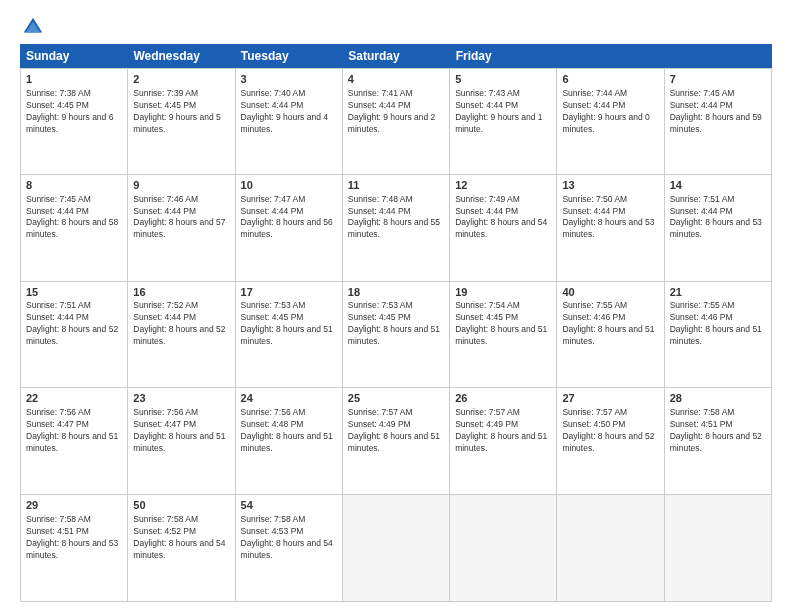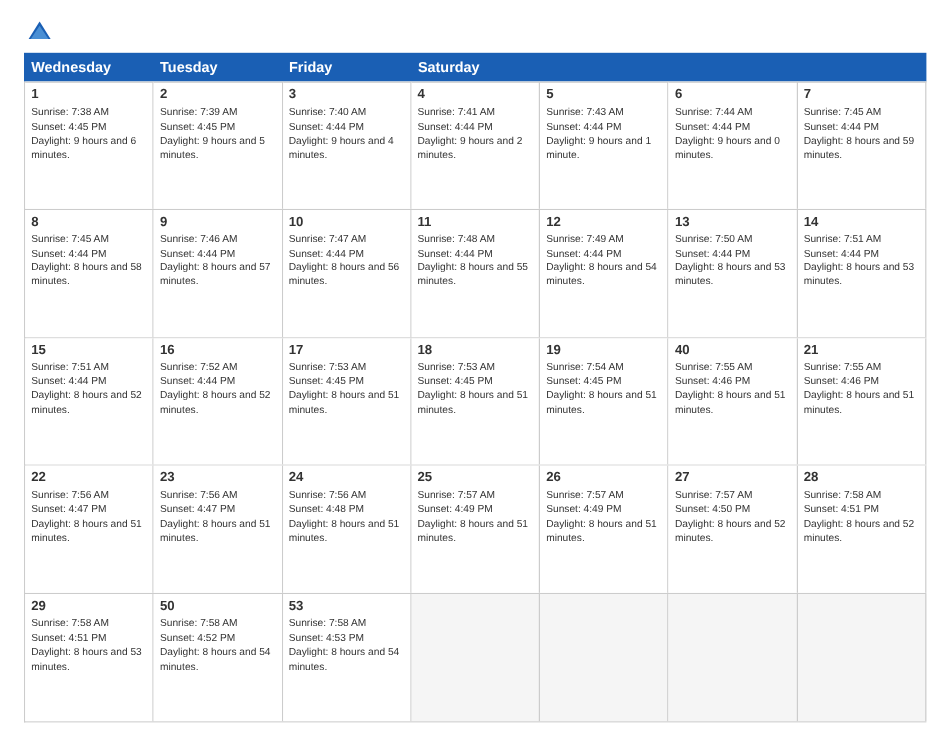--- a/index.html
+++ b/index.html
@@ -130,24 +130,25 @@
       <span class="logo-blue" style="margin-top:-4px;"></span>
     </div>
     <div class="title-area">
       <div class="main-title"></div>
       <div class="subtitle"></div>
     </div>
   </div>
 
   <div class="calendar">
     <div class="cal-header">
+    <div class="cal-header-cell">Sunday</div>
         <div class="cal-header-cell">Wednesday</div>
         <div class="cal-header-cell">Tuesday</div>
+        <div class="cal-header-cell">Saturday</div>
         <div class="cal-header-cell">Friday</div>
-        <div class="cal-header-cell">Saturday</div>
       </div>
     <div class="cal-body">
     <div class="cal-row">
           <div class="cal-cell">
             <span class="day-num">1</span>
             <div class="day-info">Sunrise: 7:38 AM<br>Sunset: 4:45 PM<br>Daylight: 9 hours and 6 minutes.</div>
           </div>
           <div class="cal-cell">
             <span class="day-num">2</span>
             <div class="day-info">Sunrise: 7:39 AM<br>Sunset: 4:45 PM<br>Daylight: 9 hours and 5 minutes.</div>
@@ -266,21 +267,21 @@
         <div class="cal-row">
           <div class="cal-cell">
             <span class="day-num">29</span>
             <div class="day-info">Sunrise: 7:58 AM<br>Sunset: 4:51 PM<br>Daylight: 8 hours and 53 minutes.</div>
           </div>
           <div class="cal-cell">
             <span class="day-num">50</span>
             <div class="day-info">Sunrise: 7:58 AM<br>Sunset: 4:52 PM<br>Daylight: 8 hours and 54 minutes.</div>
           </div>
           <div class="cal-cell">
-            <span class="day-num">53</span>
+            <span class="day-num">54</span>
             <div class="day-info">Sunrise: 7:58 AM<br>Sunset: 4:53 PM<br>Daylight: 8 hours and 54 minutes.</div>
           </div>
           <div class="cal-cell empty"></div>
           <div class="cal-cell empty"></div>
           <div class="cal-cell empty"></div>
           <div class="cal-cell empty"></div>
         </div>
       </div>
   </div>
 </div>

